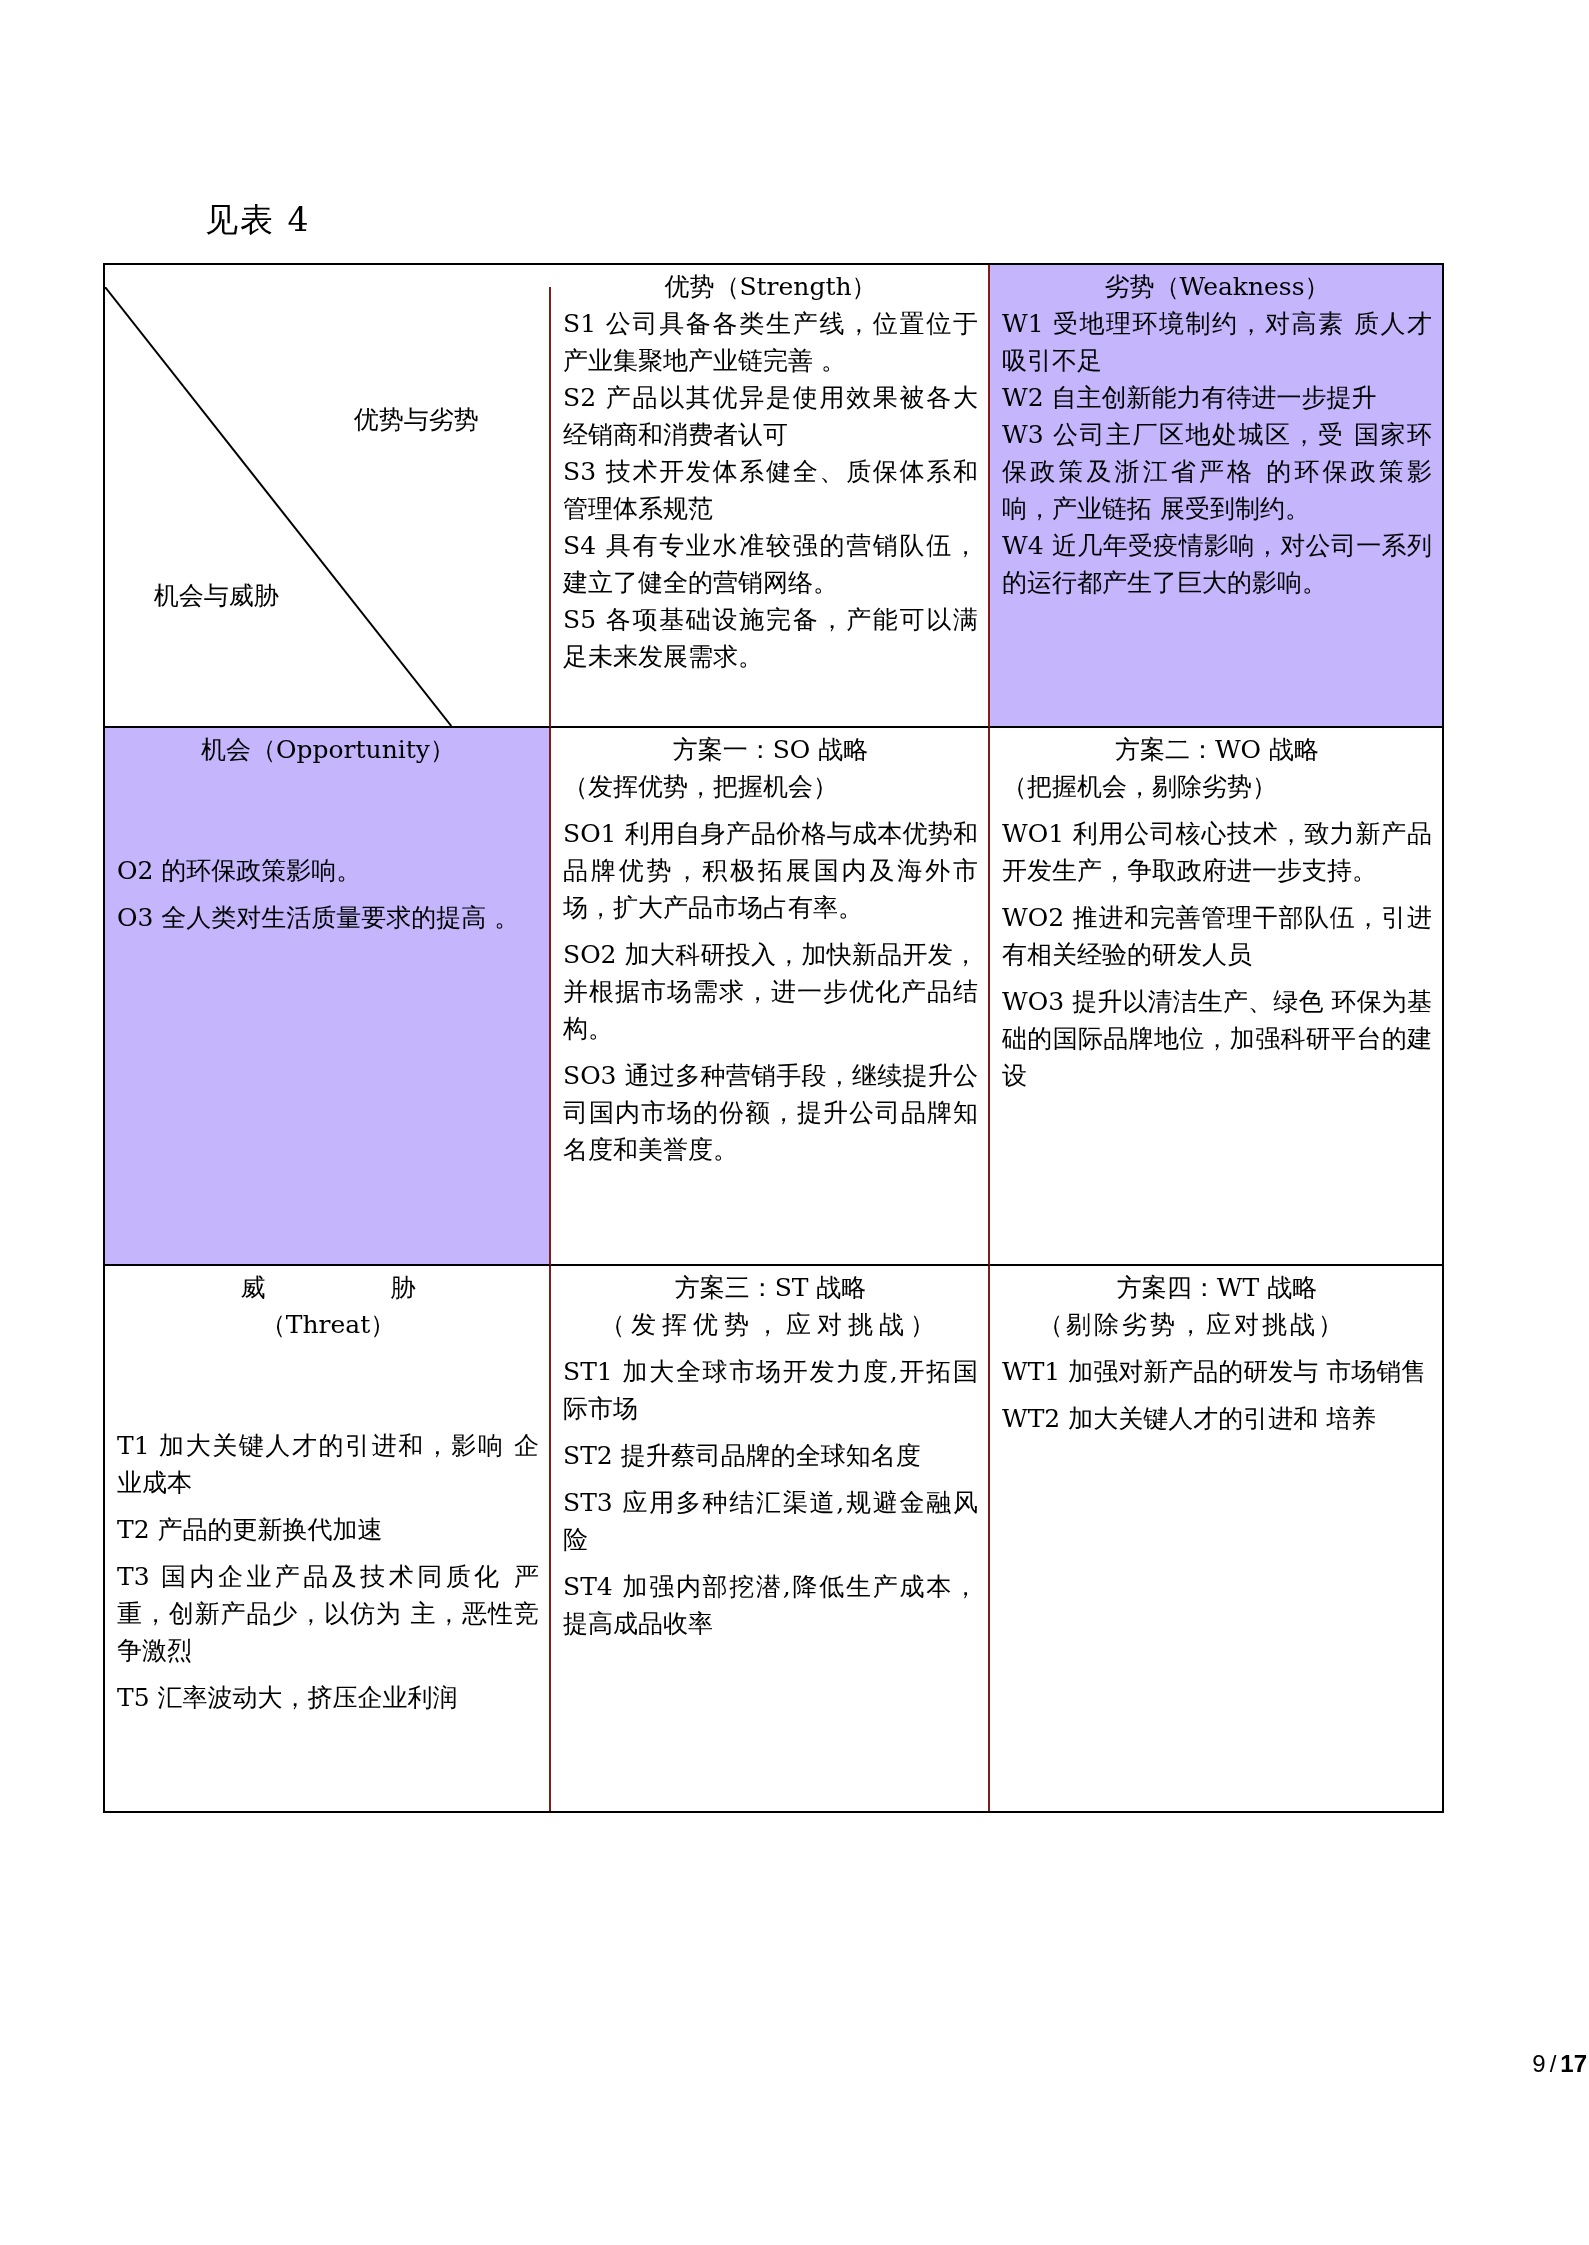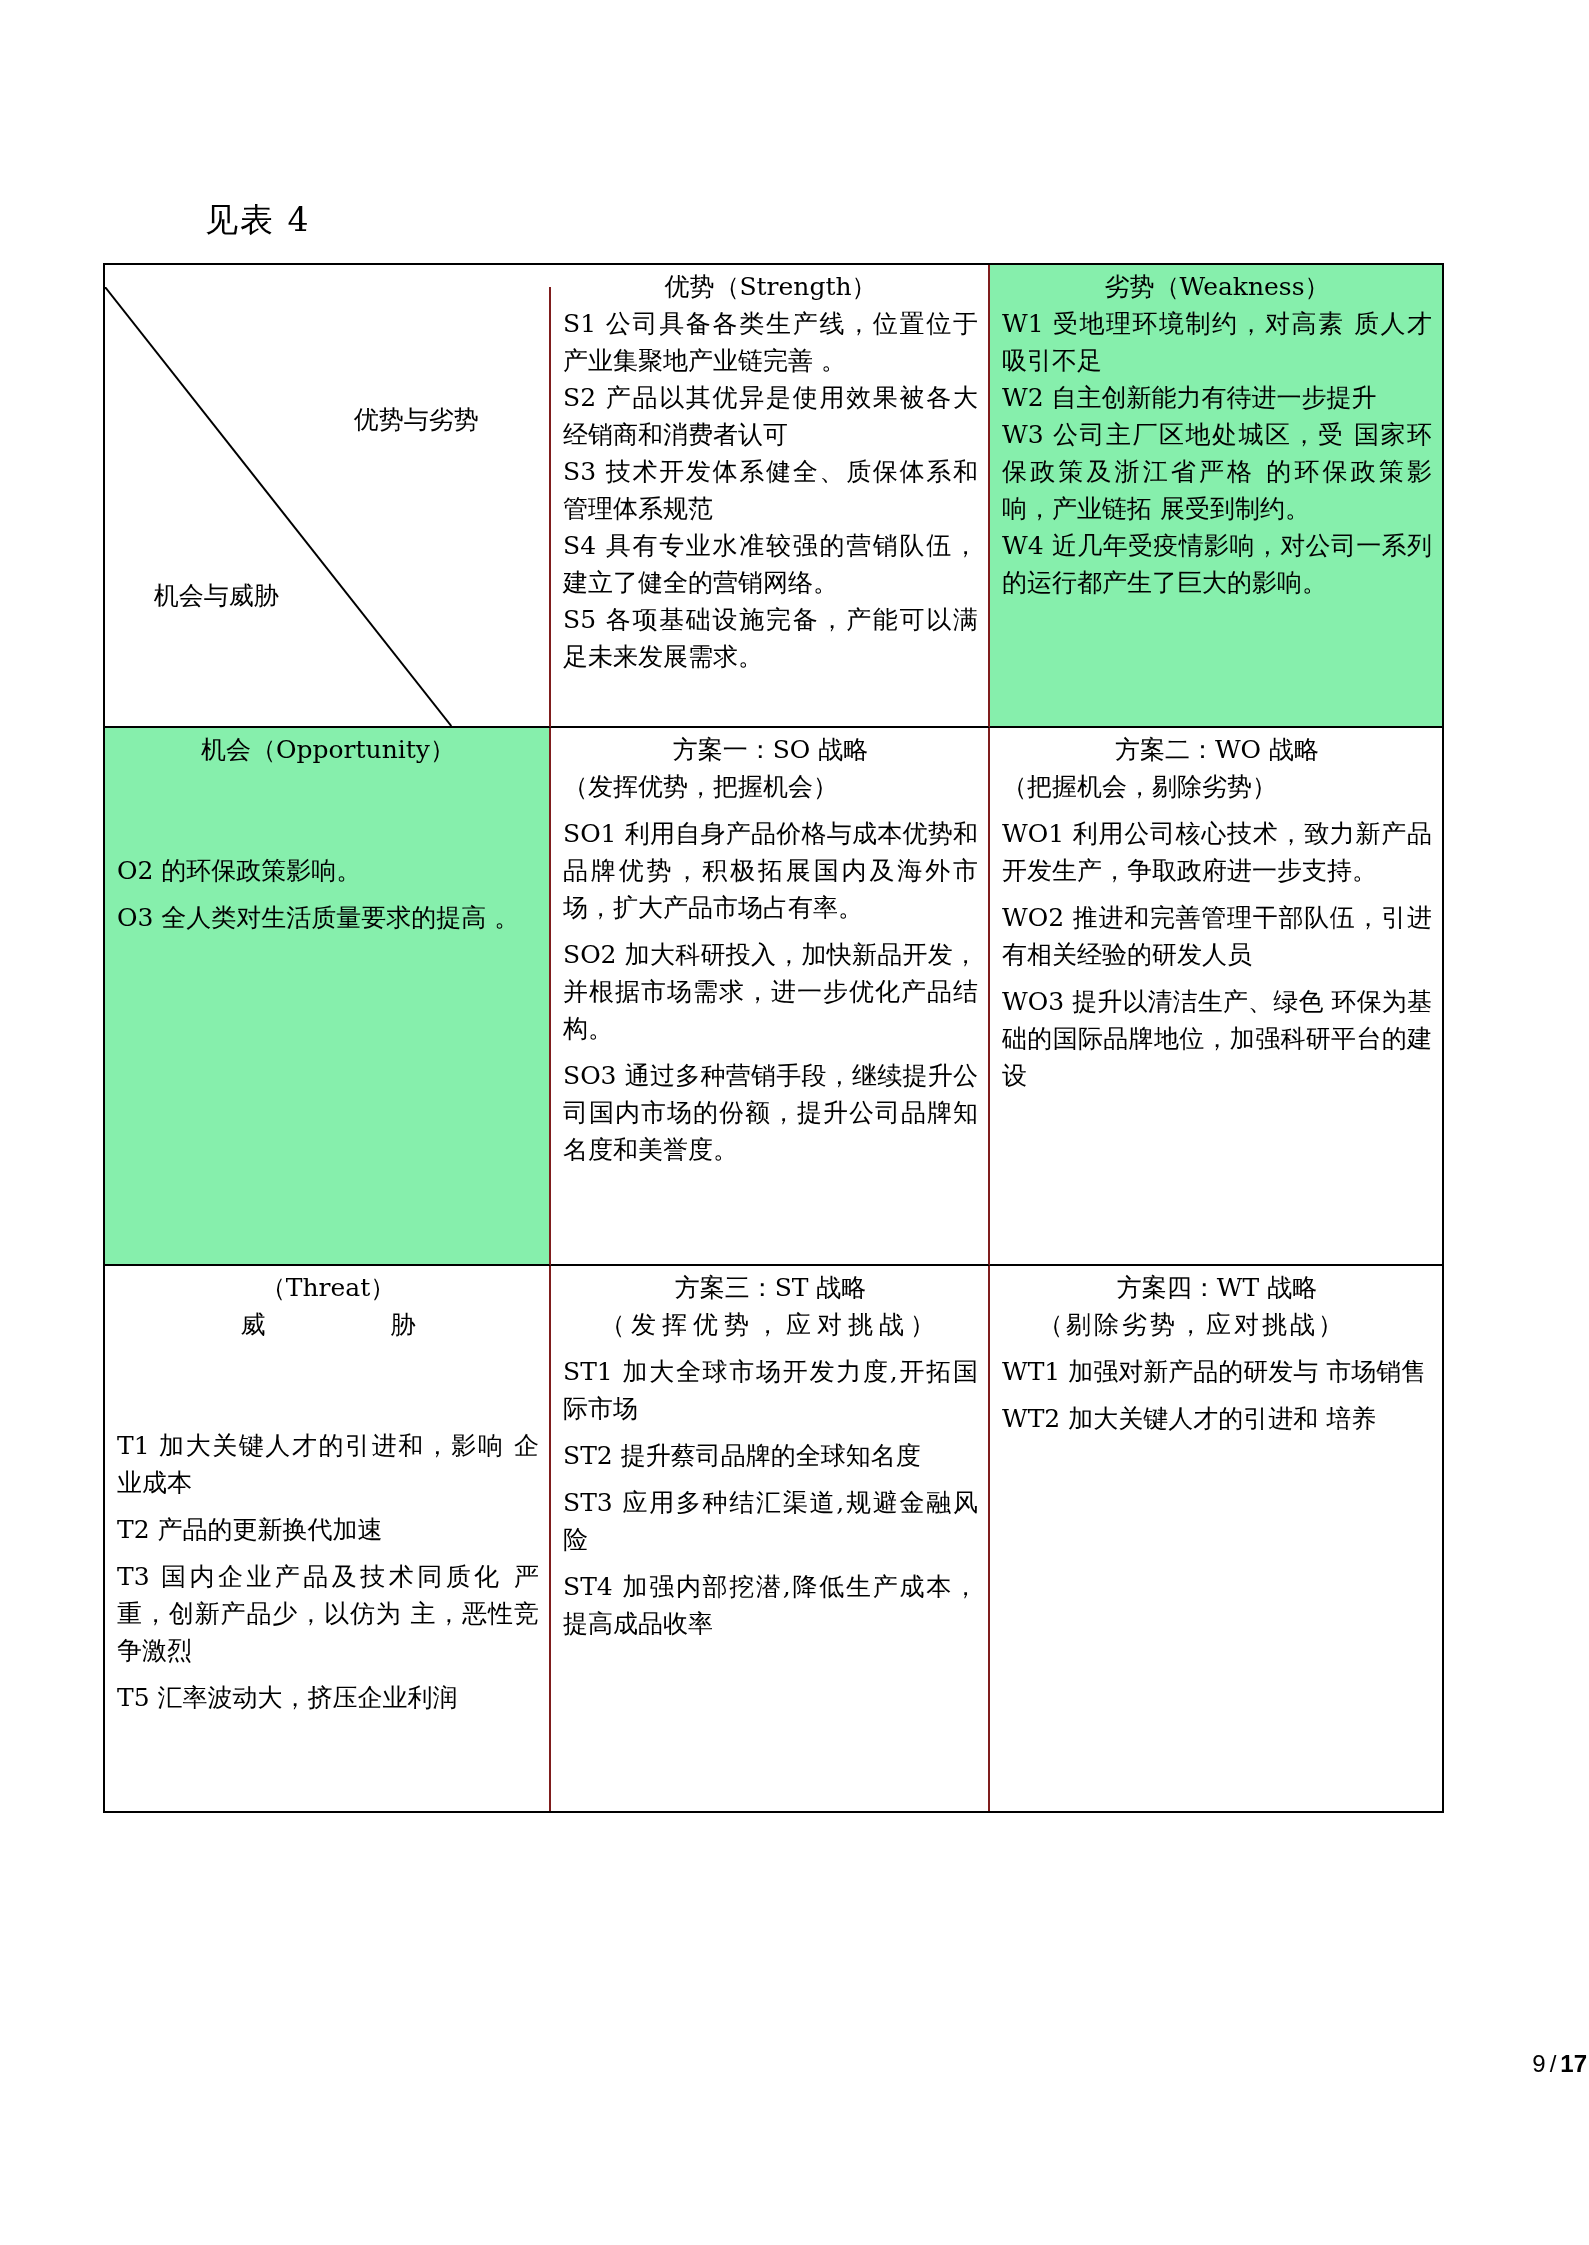--- a/index.html
+++ b/index.html
@@ -23,21 +23,21 @@
   .cell{
     box-sizing:border-box;
     border-right:2px solid #7f1d1d;
     border-bottom:2px solid #000;
     padding:3px 10px 0 12px;
     font-size:25px;line-height:37px;
     overflow:hidden;
   }
   .cell.last-col{border-right:none;}
   .cell.last-row{border-bottom:none;}
-  .cell.blue{background:#86efac;}
+  .cell.blue{background:#c4b5fd;}
   .cell-header{text-align:center;}
   .item{text-align:justify;}
   .spaced .item{margin-top:10px;}
   .spacer2{height:74px;}
   
   .corner{position:relative;padding:0;margin-top:22px;}
   .corner svg{position:absolute;left:0;top:0;width:100%;height:100%;display:block;}
   .corner-top{position:absolute;left:56%;top:26%;white-space:nowrap;}
   .corner-bottom{position:absolute;left:11%;top:66%;white-space:nowrap;}
   
@@ -103,22 +103,22 @@
 
   <div class="cell spaced last-col">
     <div class="cell-header">方案二：WO 战略</div>
     <div class="sub">（把握机会，剔除劣势）</div>
     <div class="item">WO1 利用公司核心技术，致力新产品开发生产，争取政府进一步支持。</div>
     <div class="item">WO2 推进和完善管理干部队伍，引进有相关经验的研发人员</div>
     <div class="item">WO3 提升以清洁生产、绿色 环保为基础的国际品牌地位，加强科研平台的建设</div>
   </div>
 
   <div class="cell spaced last-row">
+    <div class="threat-header">威　　　　　胁</div>
     <div class="threat-header">（Threat）</div>
-    <div class="threat-header">威　　　　　胁</div>
     <div class="spacer2"></div>
     <div class="item">T1 加大关键人才的引进和，影响 企业成本</div>
     <div class="item">T2 产品的更新换代加速</div>
     <div class="item">T3 国内企业产品及技术同质化 严重，创新产品少，以仿为 主，恶性竞争激烈</div>
     <div class="item">T5 汇率波动大，挤压企业利润</div>
   </div>
 
   <div class="cell spaced st-cell last-row">
     <div class="cell-header">方案三：ST 战略</div>
     <div class="sub">（发挥优势，应对挑战）</div>

